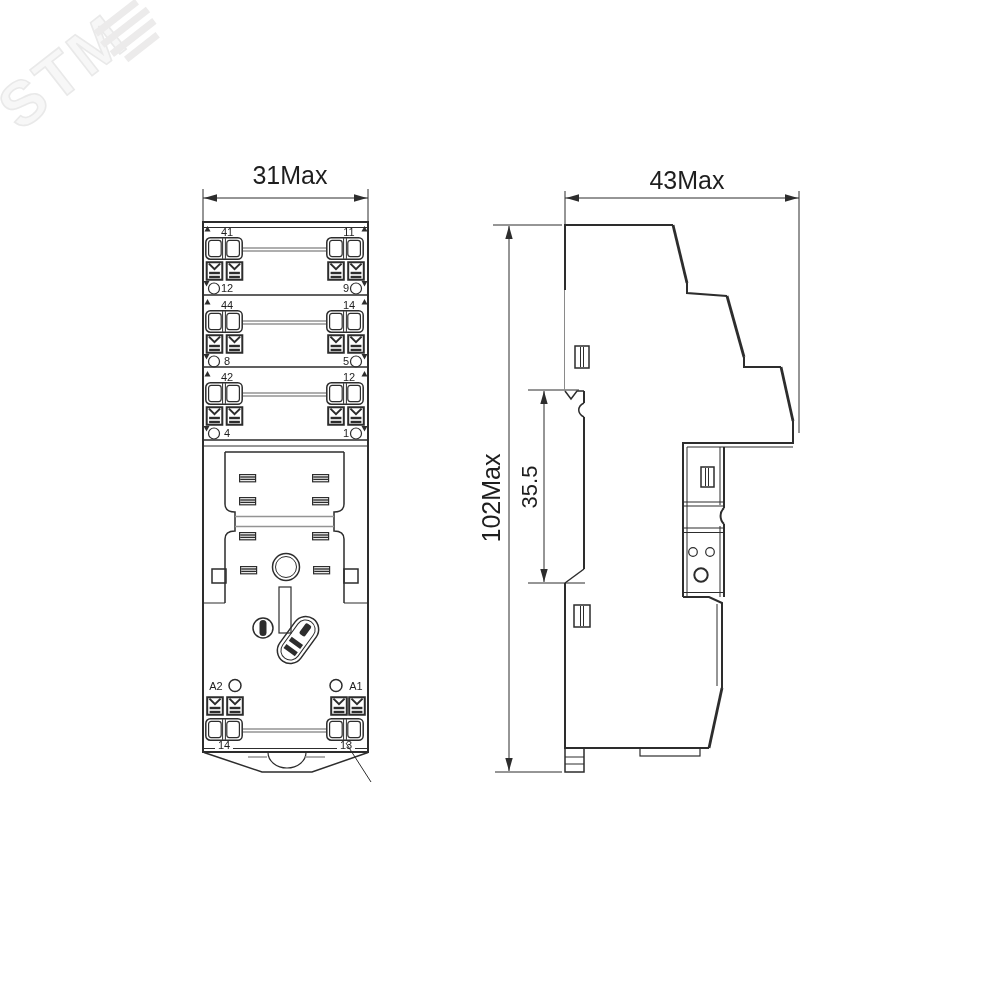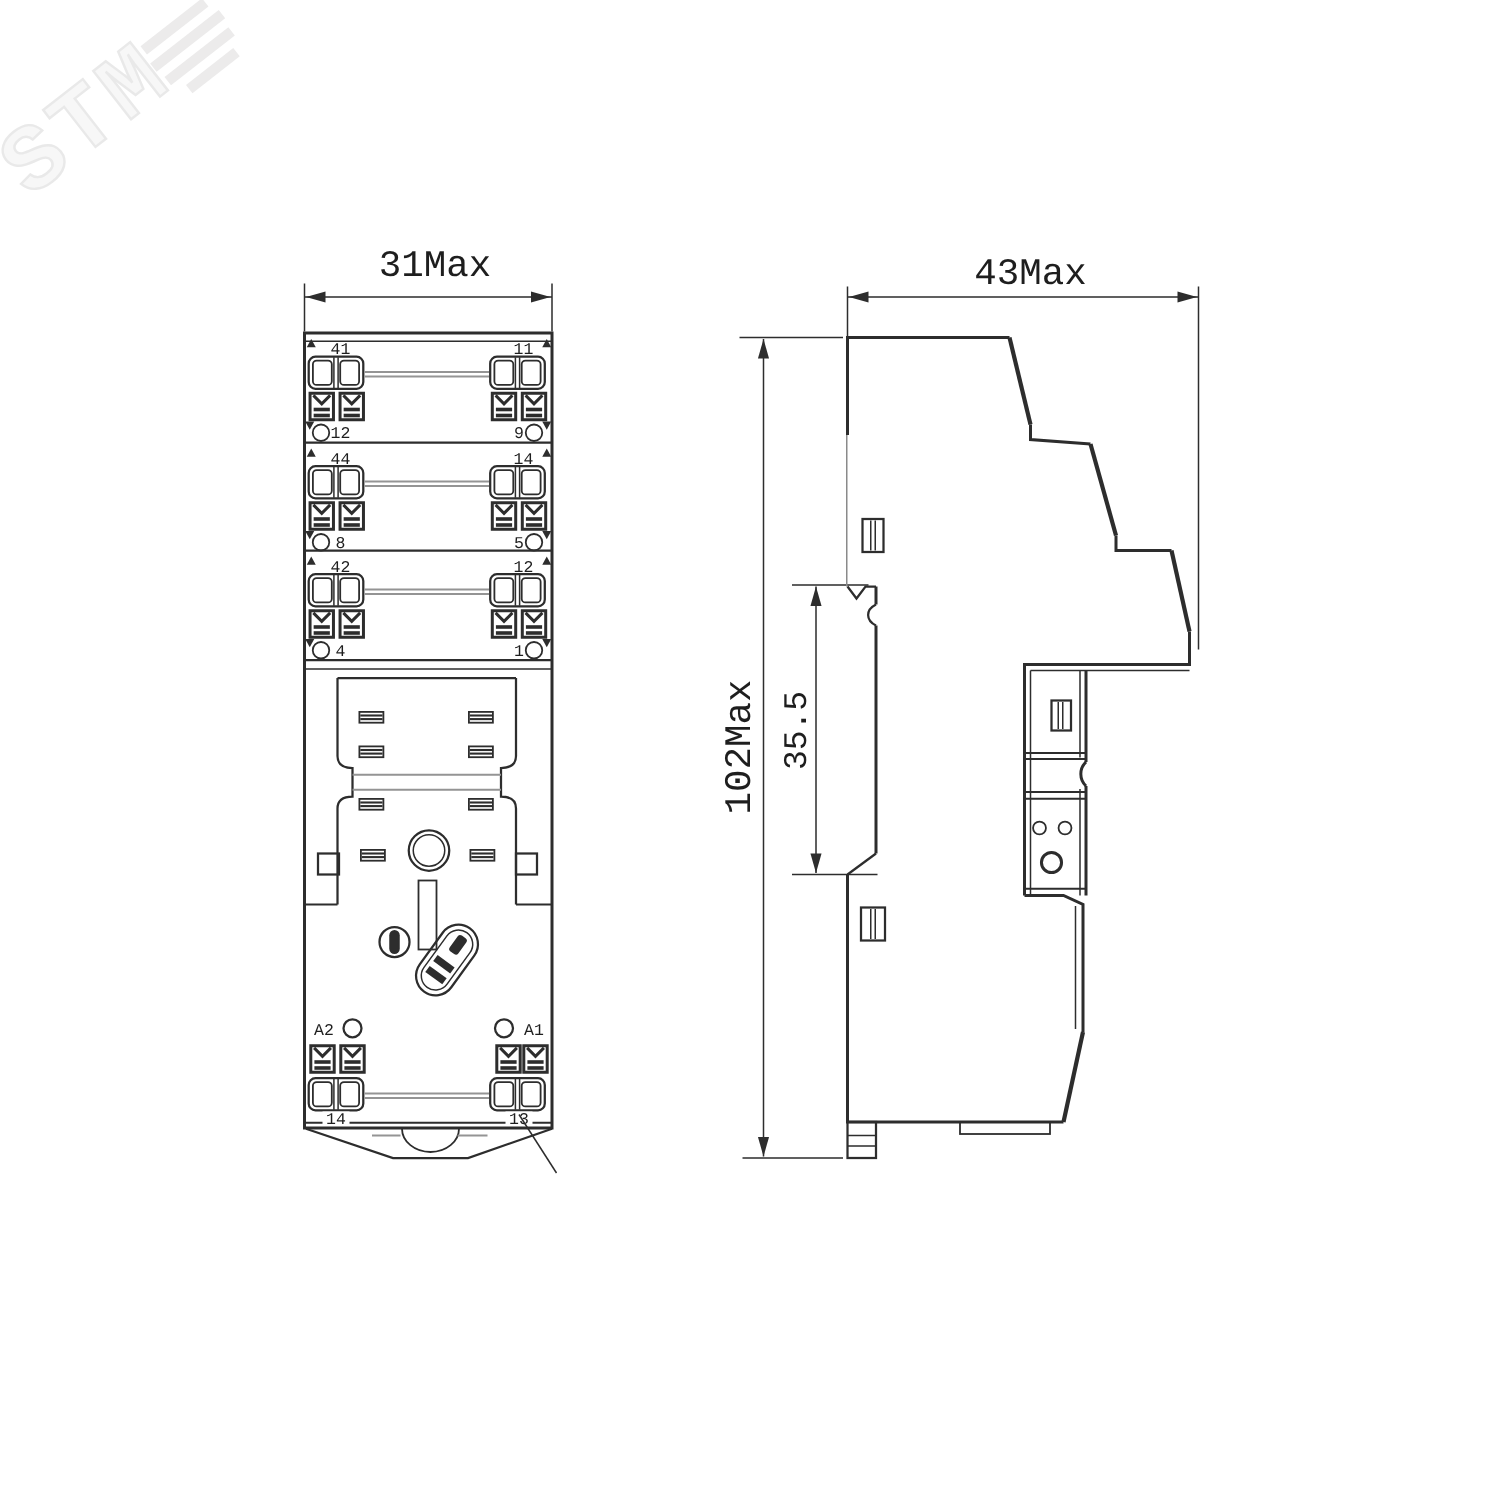--- a/index.html
+++ b/index.html
@@ -1,17 +1,17 @@
 <!DOCTYPE html>
 <html><head>
 <meta charset="utf-8">
 <style>
   html,body{margin:0;padding:0;background:#ffffff;}
   #canvas{position:relative;width:892px;height:1000px;background:#ffffff;overflow:hidden;
-          font-family:Liberation Mono, monospace;}
+          font-family:Liberation Sans, sans-serif;}
   svg{position:absolute;left:0;top:0;}
   
   .s25{stroke:#2d2d2d;stroke-width:2.8;fill:none;}
   .s2 {stroke:#2d2d2d;stroke-width:2;fill:none;}
   .s15{stroke:#2d2d2d;stroke-width:1.5;fill:none;}
   .s12{stroke:#2d2d2d;stroke-width:1.2;fill:none;}
   .s1 {stroke:#2d2d2d;stroke-width:1;fill:none;}
   .g12{stroke:#949494;stroke-width:1.3;fill:none;}
   .g10{stroke:#8a8a8a;stroke-width:1;fill:none;}
   .dim{stroke:#2d2d2d;stroke-width:1;fill:none;}

